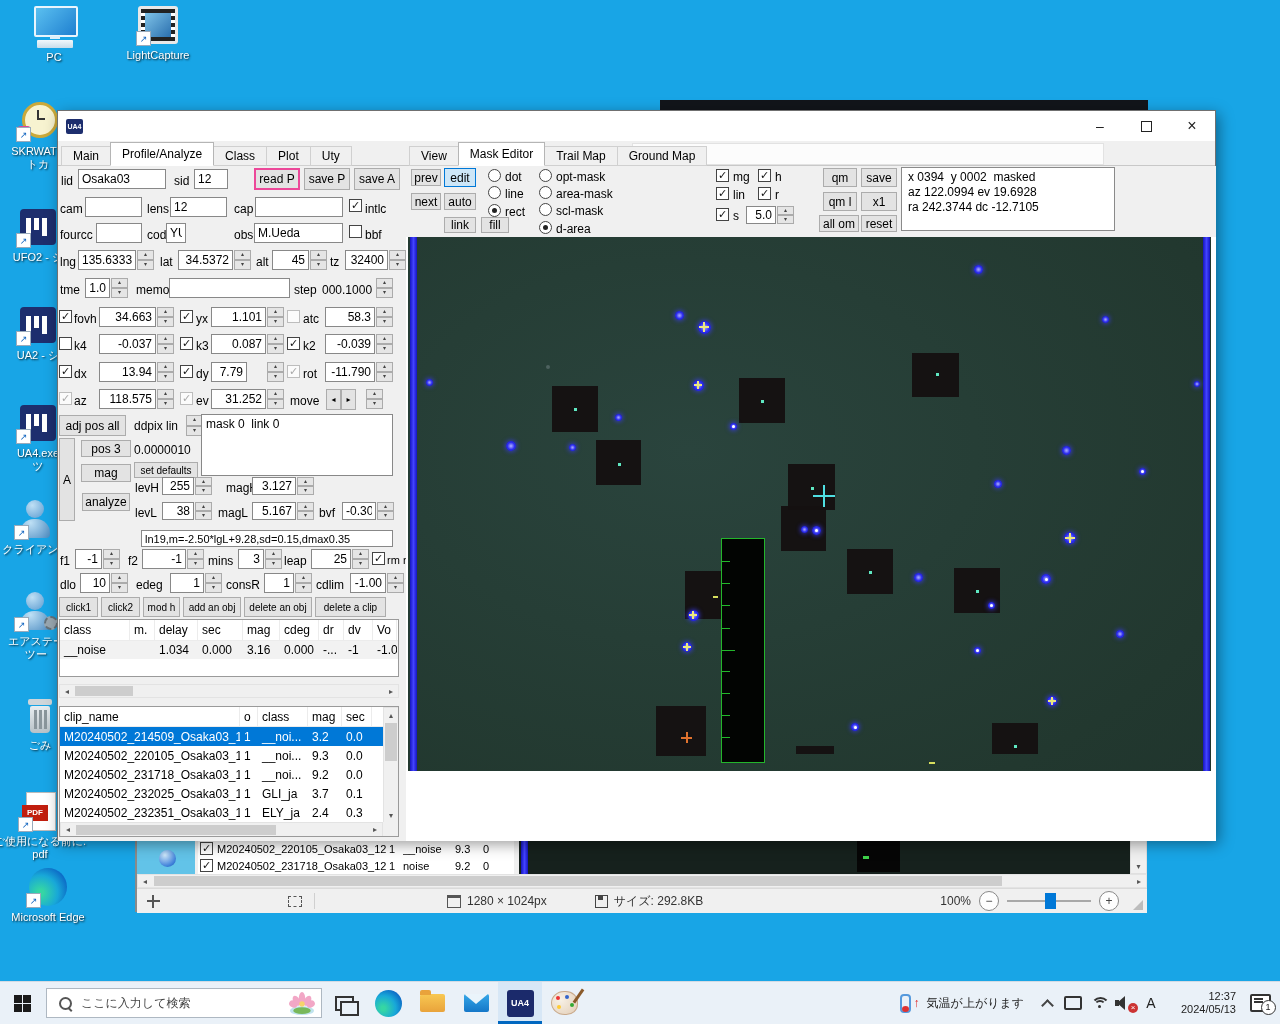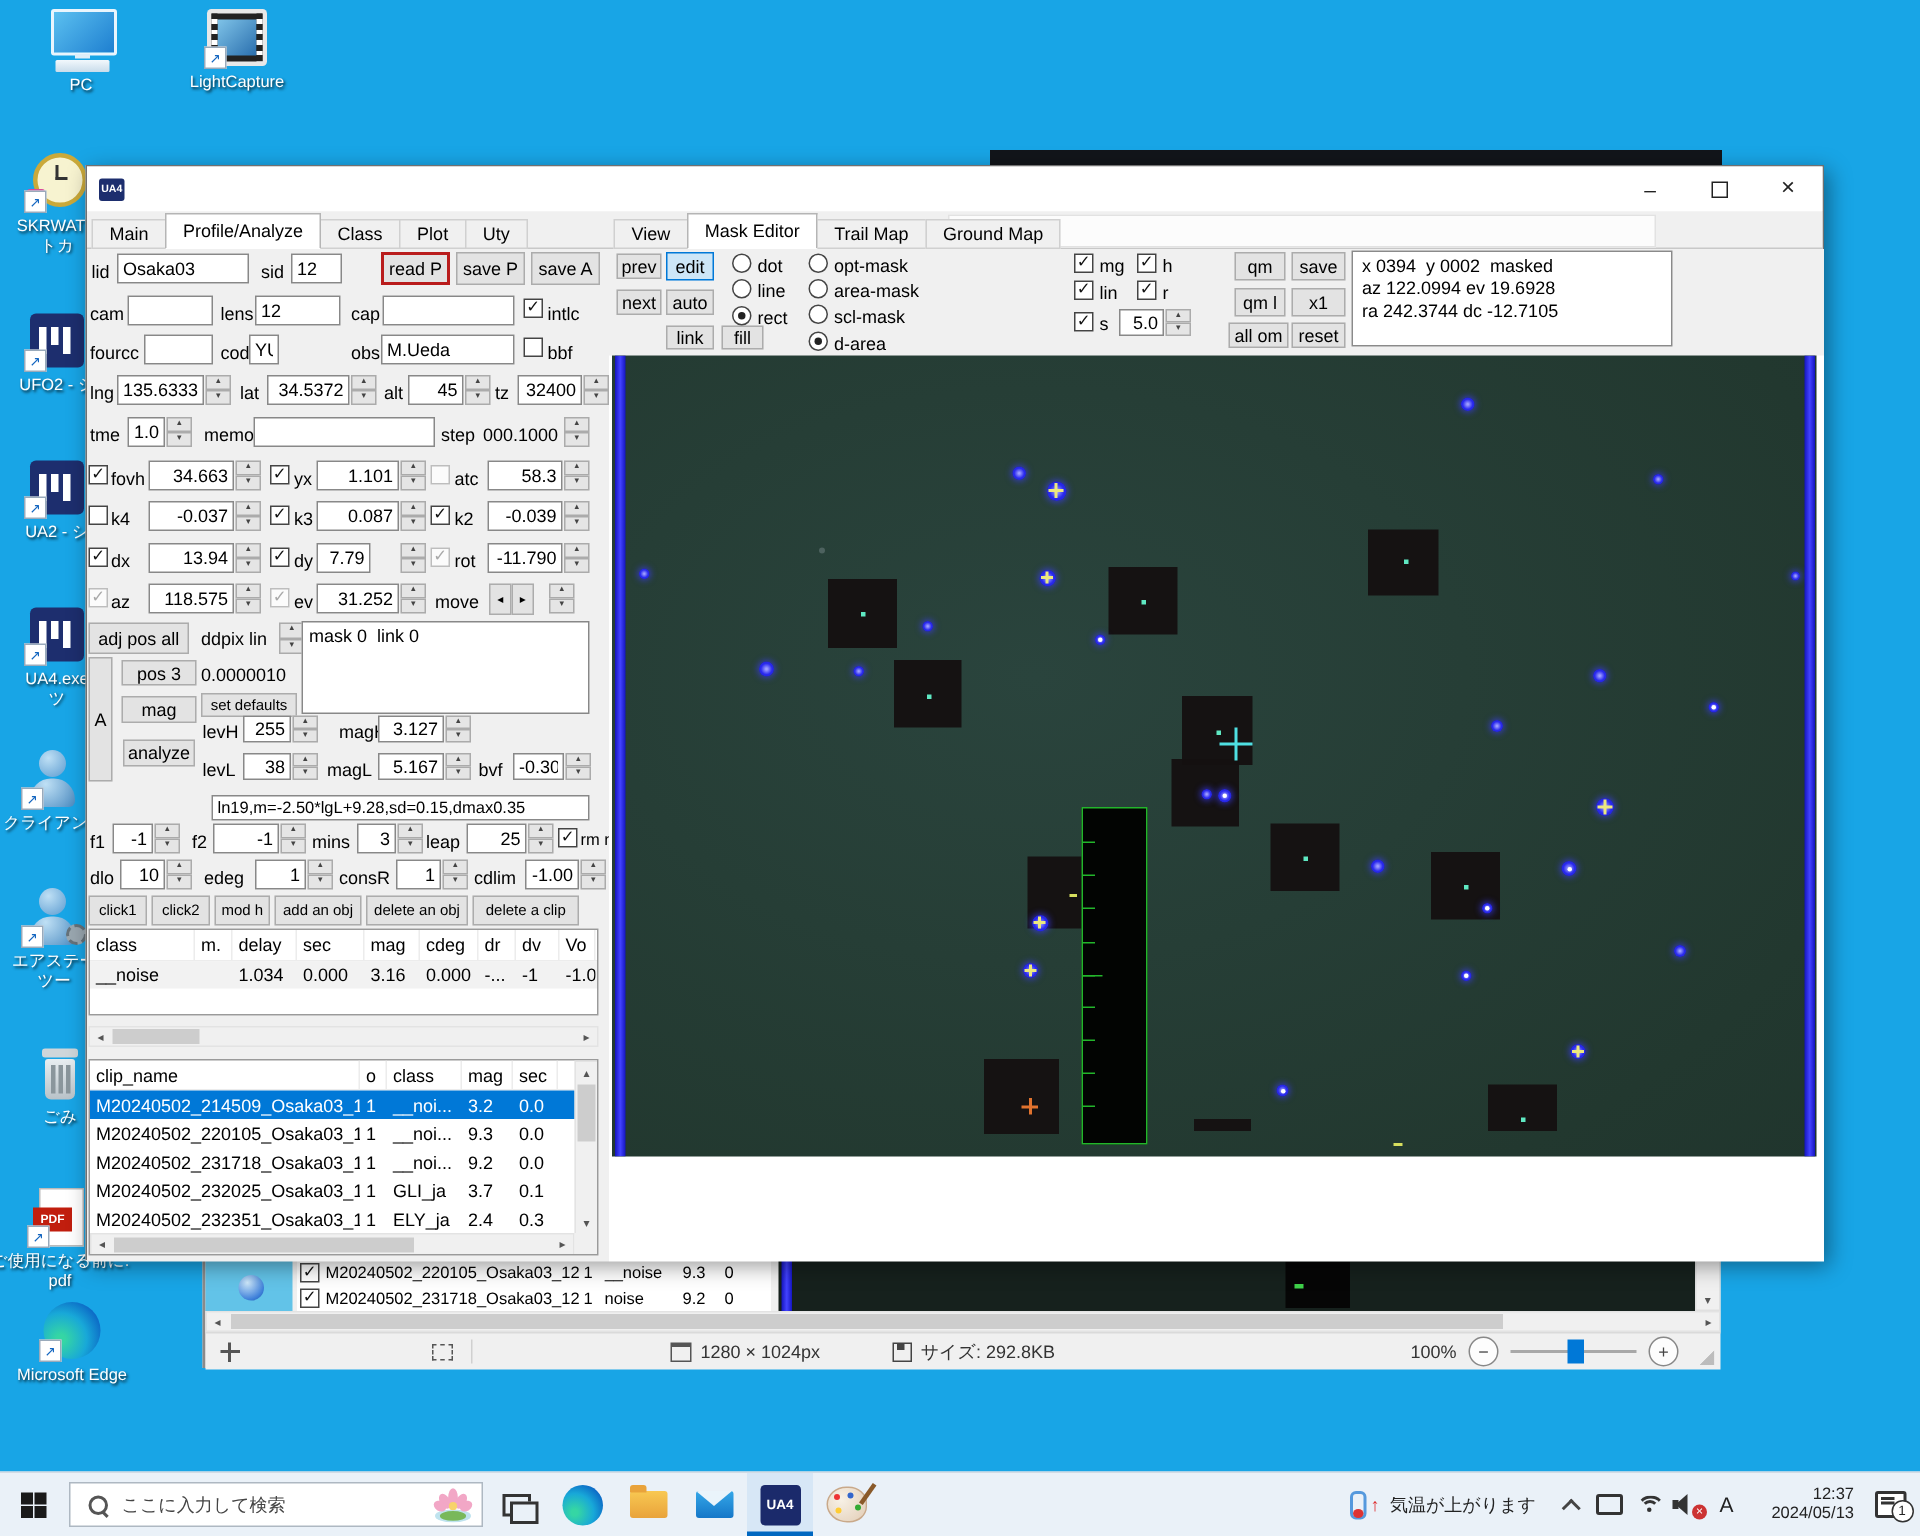--- a/index.html
+++ b/index.html
@@ -86,21 +86,21 @@
   .chk{position:absolute;width:13px;height:13px;background:#fff;border:1px solid #444;box-sizing:border-box;
        font-size:11px;line-height:10px;text-align:center;color:#111}
   .chk.on::after{content:"✓"}
   .chk.gray{border-color:#bdbdbd;color:#a9a9a9;background:#fbfbfb}
   .chk.st{position:static;display:inline-block;margin:0 4px 0 2px;flex:none}
   .rad{position:absolute;width:13px;height:13px;border:1px solid #444;border-radius:50%;background:#fff;box-sizing:border-box}
   .rad.on::after{content:"";position:absolute;left:3px;top:3px;width:5px;height:5px;border-radius:50%;background:#222}
   .btn{position:absolute;background:#e3e3e3;border:1px solid #acacac;font:12px "Liberation Sans",sans-serif;
        display:flex;align-items:center;justify-content:center;box-sizing:border-box;white-space:nowrap;color:#000}
   .btn.sm{font-size:10px}
-  .btn.focus{border:2px solid #b91c1c}
+  .btn.focus{border:2px solid #ec4899}
   .btn.activeb{background:#cde6f7;border:1px solid #0078d7}
   .maskbox{position:absolute;background:#fff;border:1px solid #888;box-sizing:border-box;font-size:12px;
            padding:2px 4px;white-space:pre}
   
   .tbl{position:absolute;background:#fff;border:1px solid #9a9a9a;box-sizing:border-box;font-size:12px;overflow:hidden}
   .hrow,.drow{display:flex;white-space:nowrap}
   .hrow{border-bottom:1px solid #ececec}
   .hcell{padding:3px 4px;border-right:1px solid #ececec;box-sizing:border-box;overflow:hidden;flex:none}
   .dcell{padding:2px 4px;box-sizing:border-box;overflow:hidden;flex:none}
   .drow.band{background:#f2f2f2}

